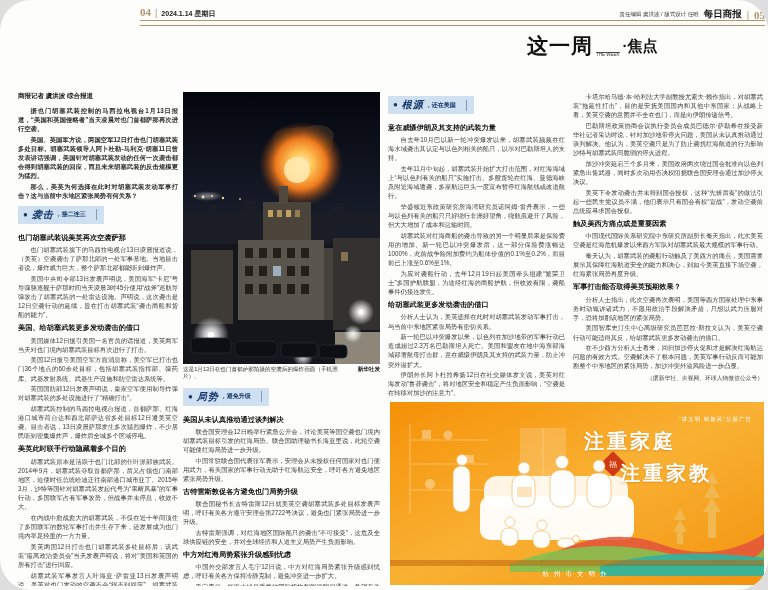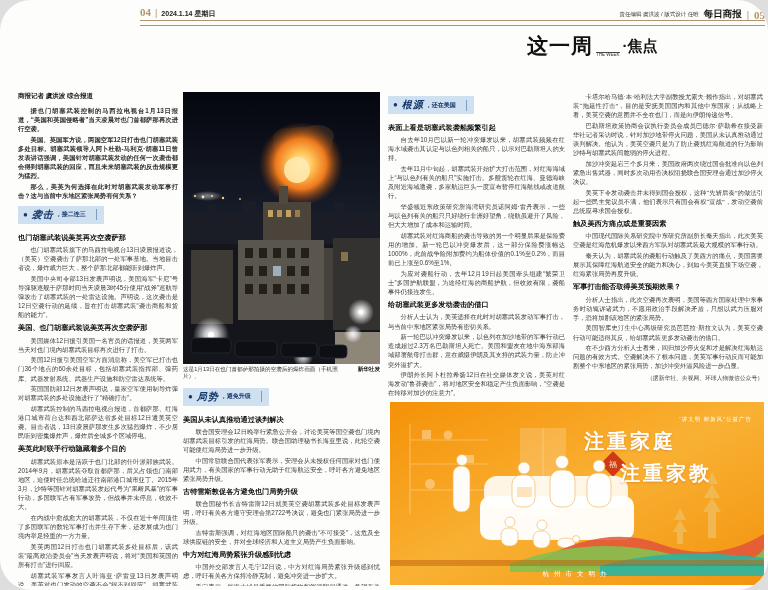--- a/index.html
+++ b/index.html
@@ -21,21 +21,21 @@
   .staff{font-size:5.5px;color:#333;}
   .paper{font-size:9.5px;font-weight:900;font-family:"Liberation Serif",serif;color:#111;}
   
   .kicker{position:absolute;left:189px;top:37px;font-size:12.5px;font-weight:bold;color:#d6281e;letter-spacing:2px;}
   .title{position:absolute;left:187px;top:53px;font-size:23px;font-weight:900;color:#0d0d0d;letter-spacing:0;white-space:nowrap;}
   
   .col{position:absolute;top:92px;overflow:hidden;}
   .col1{left:18px;width:160px;height:494px;}
   .col2{left:183px;width:197px;height:494px;}
   .col3{left:388px;width:177px;height:306px;}
-  .col4{left:573px;width:190px;height:306px;font-family:Liberation Serif, serif;}
+  .col4{left:573px;width:190px;height:306px;}
   .byline{font-size:6.5px;font-weight:bold;color:#111;margin:0 0 5px;}
   p.body{font-size:6.3px;line-height:1.45;text-align:justify;text-indent:2em;margin:0 0 1.5px;color:#3b3b3b;}
   p.lede{font-weight:600;color:#2e2e2e;}
   .subhead{font-size:7.2px;font-weight:bold;color:#0f0f0f;margin:5px 0 2.5px;line-height:1.2;}
   .badge{display:inline-flex;align-items:center;background:#cfe0f0;padding:2px 7px 2px 5px;margin:4px 0 5px;}
   .badge::after{content:"";width:1px;height:11px;background:#7f9dc2;margin-left:10px;}
   .badge-dot{color:#16386b;font-size:8px;margin-right:4px;line-height:1;}
   .badge-word{font-size:10px;font-weight:bold;font-style:italic;color:#16386b;
               font-family:"Liberation Serif",serif;letter-spacing:1px;}
   .badge-tail{font-size:6px;font-weight:bold;color:#16386b;margin-left:2px;}
@@ -88,21 +88,21 @@
     <p class="body lede">美国、英国军方说，两国空军12日打击也门胡塞武装多处目标。胡塞武装领导人阿卜杜勒-马利克·胡塞11日曾发表讲话强调，美国针对胡塞武装发动的任何一次袭击都会得到胡塞武装的回应，而且未来胡塞武装的反击规模更为猛烈。</p>
     <p class="body lede">那么，美英为何选择在此时对胡塞武装发动军事打击？这与当前中东地区紧张局势有何关系？</p>
     <div class="badge">
       <span class="badge-dot">●</span>
       <span class="badge-word">袭击</span>
       <span class="badge-tail">，接二连三</span>
     </div>
     <div class="subhead">也门胡塞武装说美英再次空袭萨那</div>
     <p class="body">也门胡塞武装旗下的马西拉电视台13日凌晨报道说，（美英）空袭袭击了萨那北部的一处军事基地。当地目击者说，爆炸威力巨大，整个萨那北部都能听到爆炸声。</p>
     <p class="body">美国中央司令部13日发表声明说，美国海军“卡尼”号导弹驱逐舰于萨那时间当天凌晨3时45分使用“战斧”巡航导弹攻击了胡塞武装的一处雷达设施。声明说，这次袭击是12日空袭行动的延续，旨在打击胡塞武装“袭击商船和货船的能力”。</p>
-    <div class="subhead">美国、也门胡塞武装说美英再次空袭萨那</div>
+    <div class="subhead">美国、给胡塞武装更多发动袭击的借口</div>
     <p class="body">美国媒体12日援引美国一名官员的话报道，美英两军当天对也门境内胡塞武装目标再次进行了打击。</p>
     <p class="body">美国12日援引美国空军方面消息称，美空军已打击也门36个地点的60余处目标，包括胡塞武装指挥部、弹药库、武器发射系统、武器生产设施和防空雷达系统等。</p>
     <p class="body">英国国防部12日发表声明说，皇家空军使用制导炸弹对胡塞武装的多处设施进行了“精确打击”。</p>
     <p class="body">胡塞武装控制的马西拉电视台报道，首都萨那、红海港口城市荷台达和西北部萨达省多处目标12日遭美英空袭。目击者说，13日凌晨萨那发生多次猛烈爆炸，不少居民听到密集爆炸声，爆炸后全城多个区域停电。</p>
     <div class="subhead">美英此时联手行动隐藏着多个目的</div>
     <p class="body">胡塞武装原本是活跃于也门北部的什叶派部族武装。2014年9月，胡塞武装夺取首都萨那，后又占领也门南部地区，迫使时任总统哈迪迁往南部港口城市亚丁。2015年3月，沙特等国针对胡塞武装发起代号为“果断风暴”的军事行动，多国联军占有军事攻势，但战事并未停息，收效不大。</p>
     <p class="body">在内战中愈战愈大的胡塞武装，不仅在近十年间顶住了多国联军的数轮军事打击并生存下来，还发展成为也门境内举足轻重的一方力量。</p>
     <p class="body">美英两国12日打击也门胡塞武装多处目标后，该武装“最高政治委员会”当天发表声明说，将对“美国和英国的所有打击”进行回应。</p>
     <p class="body">胡塞武装军事发言人叶海亚·萨雷亚13日发表声明说，美英对也门发动的空袭不会“得不到回应”，胡塞武装将继续阻止与以色列有关的船只通过红海和阿拉伯海，直至加沙地带获得足够的食品和药品。</p>
   </div>
@@ -212,21 +212,21 @@
     <p class="body">中国外交部发言人毛宁12日说，中方对红海局势紧张升级感到忧虑，呼吁有关各方保持冷静克制，避免冲突进一步扩大。</p>
     <p class="body">毛宁表示，红海水域是重要的国际货物和能源贸易通道，希望有关各方为维护红海地区安全稳定发挥建设性和负责任的作用，这符合国际社会的共同利益。</p>
   </div>
 
   <div class="col col3">
     <div class="badge">
       <span class="badge-dot">●</span>
       <span class="badge-word">根源</span>
       <span class="badge-tail">，还在美国</span>
     </div>
-    <div class="subhead">表面上看是胡塞武装袭船频繁引起</div>
+    <div class="subhead">意在威慑伊朗及其支持的武装力量</div>
     <p class="body">自去年10月巴以新一轮冲突爆发以来，胡塞武装频频在红海水域袭击其认定与以色列相关的船只，以示对巴勒斯坦人的支持。</p>
     <p class="body">去年11月中旬起，胡塞武装开始扩大打击范围，对红海海域上“与以色列有关的船只”实施打击。多艘货轮在红海、曼德海峡及附近海域遭袭，多家航运巨头一度宣布暂停红海航线或改道航行。</p>
     <p class="body">华盛顿近东政策研究所海湾研究员诺阿姆·雷丹表示，一些与以色列有关的船只只好绕行非洲好望角，绕航虽避开了风险，但大大增加了成本和运输时间。</p>
     <p class="body">胡塞武装对红海商船的袭击导致的另一个明显后果是保险费用的增加。新一轮巴以冲突爆发后，这一部分保险费涨幅达1000%，此前战争险附加费约为船体价值的0.1%至0.2%，而目前已上涨至0.6%至1%。</p>
     <p class="body">为应对袭船行动，去年12月19日起美国牵头组建“繁荣卫士”多国护航联盟，为途经红海的商船护航，但收效有限，袭船事件仍接连发生。</p>
     <div class="subhead">给胡塞武装更多发动袭击的借口</div>
     <p class="body">分析人士认为，美英选择在此时对胡塞武装发动军事打击，与当前中东地区紧张局势有密切关系。</p>
     <p class="body">新一轮巴以冲突爆发以来，以色列在加沙地带的军事行动已造成超过2.3万名巴勒斯坦人死亡。美国和盟友在地中海东部海域部署航母打击群，意在威慑伊朗及其支持的武装力量，防止冲突外溢扩大。</p>
     <p class="body">伊朗外长阿卜杜拉希扬12日在社交媒体发文说，美英对红海发动“鲁莽袭击”，将对地区安全和稳定产生负面影响，“空袭是在转移对加沙的注意力”。</p>
   </div>

